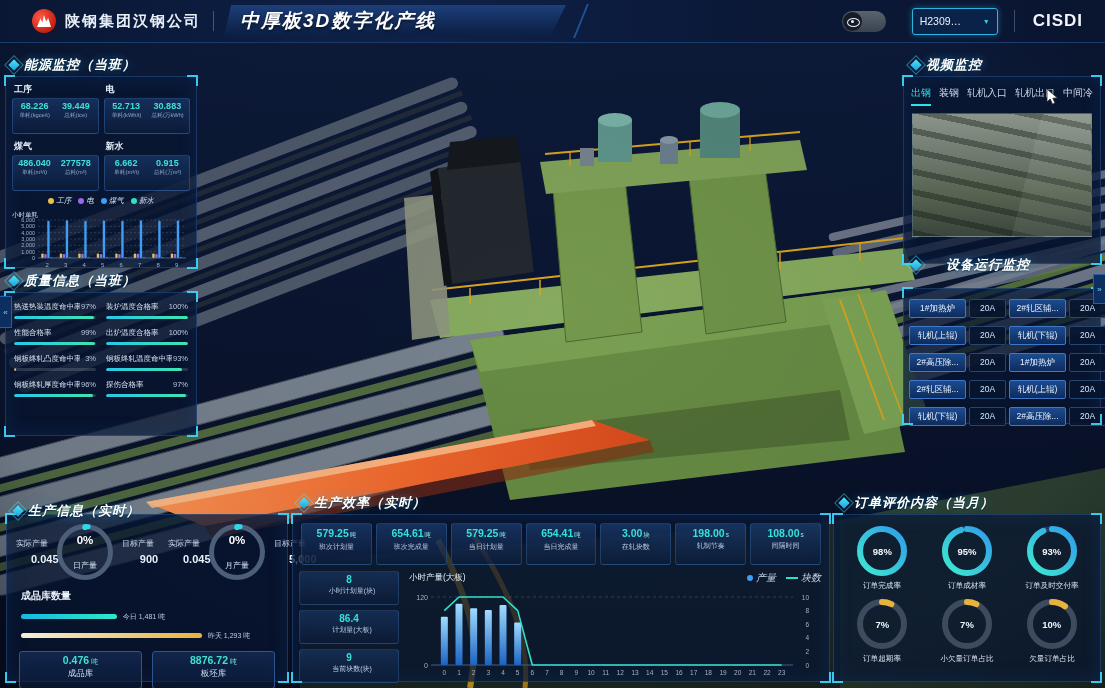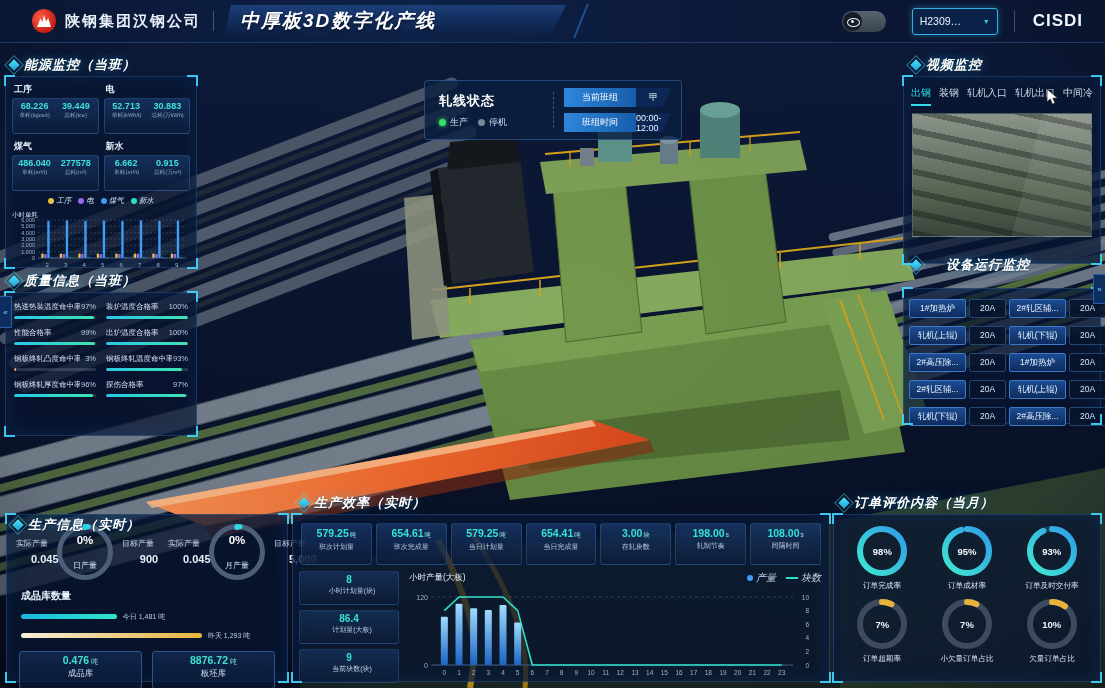--- a/index.html
+++ b/index.html
@@ -310,42 +310,20 @@
       </div>
       <div class="selector">
         <span>H2309…</span>
         <span class="caret">▼</span>
       </div>
       <div class="hd-div2"></div>
       <div class="brand">CISDI</div>
     </div>
   </header>
 
-  <div class="ls-panel">
-    <div class="ls-left">
-      <div class="ls-title">轧线状态</div>
-      <div class="ls-legend">
-        <span class="dot g"></span>
-        <span>生产</span>
-        <span class="dot gray"></span>
-        <span>停机</span>
-      </div>
-    </div>
-    <div class="ls-divider"></div>
-    <div class="ls-badges">
-      <div class="badge">
-        <span class="b-label">当前班组</span>
-        <span class="b-value">甲</span>
-      </div>
-      <div class="badge">
-        <span class="b-label">班组时间</span>
-        <span class="b-value">00:00-12:00</span>
-      </div>
-    </div>
-  </div>
 
   <div class="p-title" style="left:10px;top:56px;">
     <span class="diamond"></span>
     <span>能源监控（当班）</span>
   </div>
   <section class="panel energy">
     <span class="corners"><b class="c-tl"></b><b class="c-tr"></b><b class="c-bl"></b><b class="c-br"></b></span>
     <div class="e-grid">
       <div class="e-group">
           <div class="e-glabel">工序</div>
@@ -587,21 +565,21 @@
       <span class="eq-val">20A</span>
       <span class="eq-name">轧机(上辊)</span>
       <span class="eq-val">20A</span>
       <span class="eq-name">轧机(下辊)</span>
       <span class="eq-val">20A</span>
       <span class="eq-name">2#高压除...</span>
       <span class="eq-val">20A</span>
     </div>
   </section>
 
-  <div class="p-title" style="left:14px;top:516px;justify-content:center;">
+  <div class="p-title" style="left:14px;top:502px;justify-content:center;">
     <span class="diamond"></span>
     <span>生产信息（实时）</span>
   </div>
   <section class="panel production">
     <span class="corners"><b class="c-tl"></b><b class="c-tr"></b><b class="c-bl"></b><b class="c-br"></b></span>
     <div class="gauges">
       <div class="gauge">
         <div class="g-stat"><span class="g-sl">实际产量</span><span class="g-sv">0.045</span></div>
         <div class="g-wrap">
             <svg class="g-donut" width="58" height="58">

